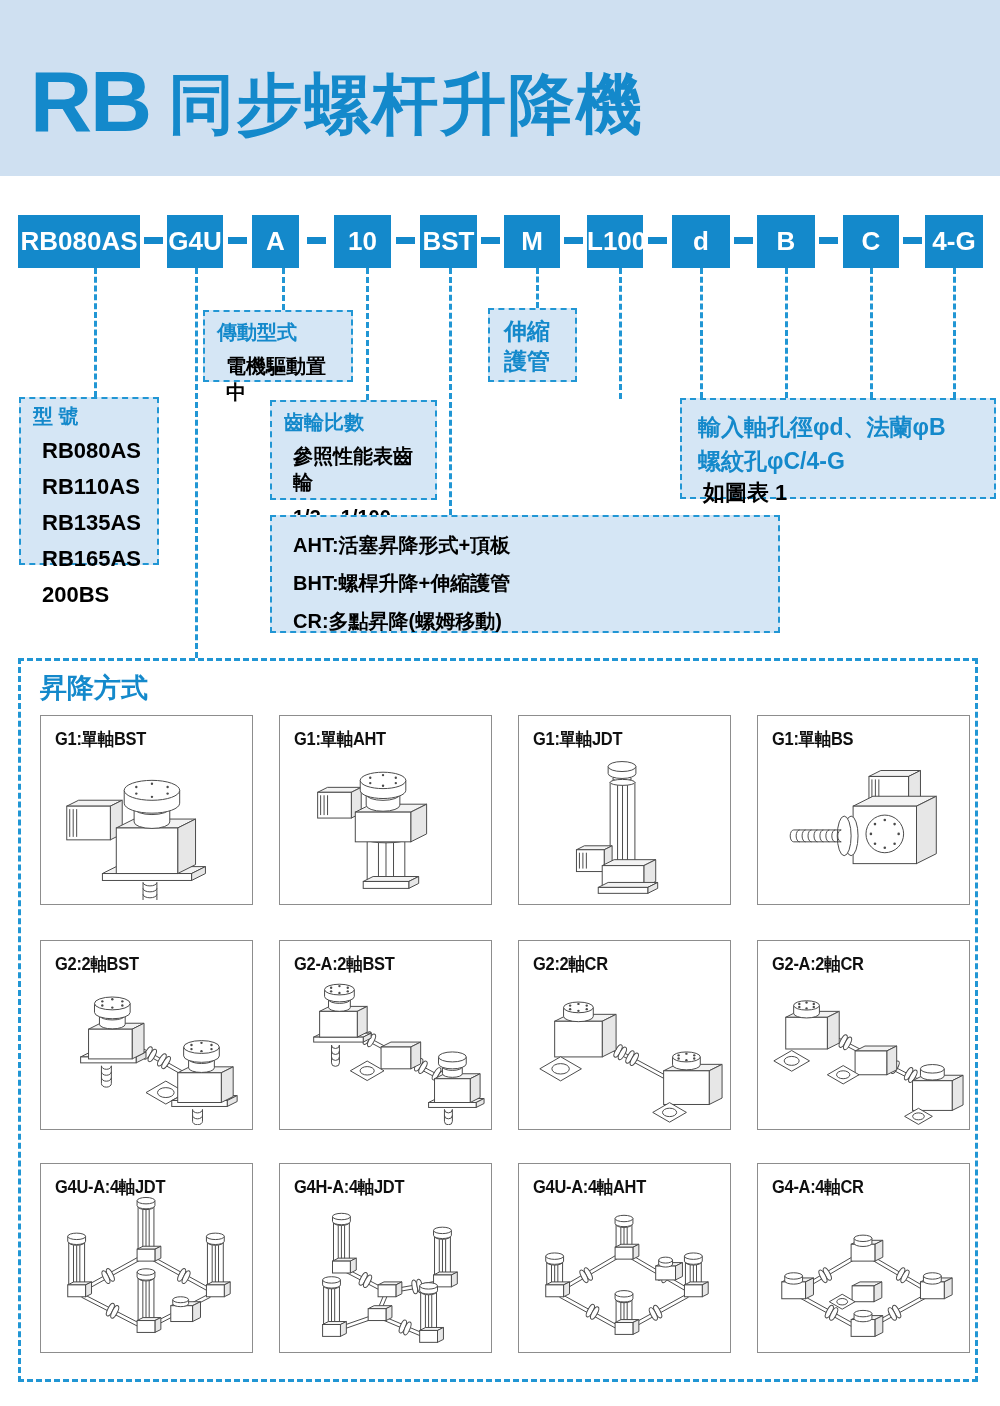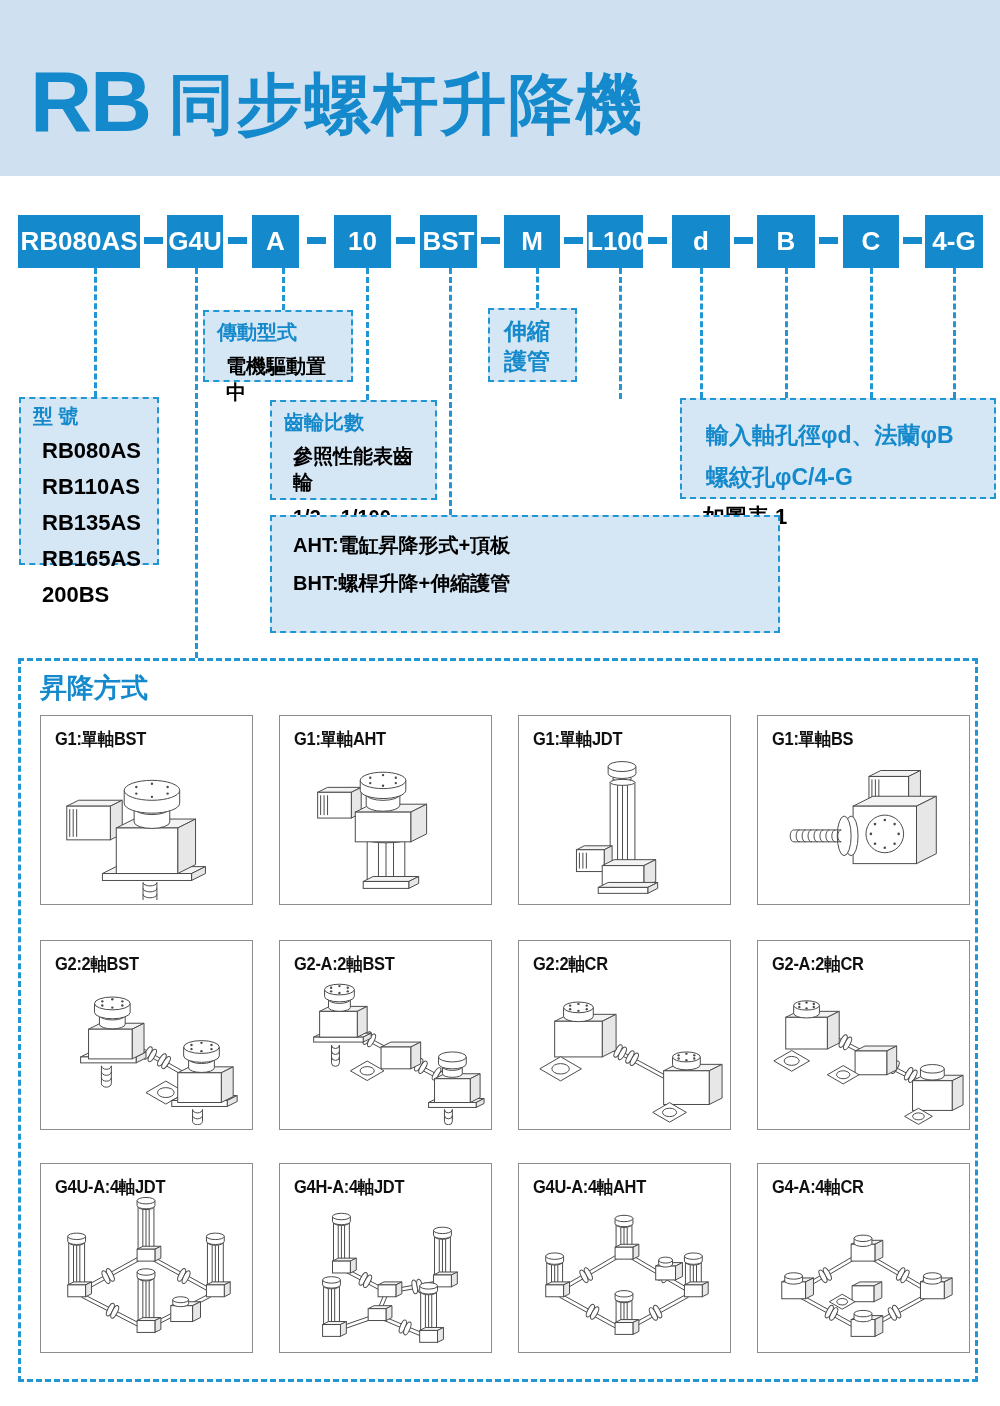--- a/index.html
+++ b/index.html
@@ -16,21 +16,21 @@
   .hdash{position:absolute;top:237px;width:19px;height:7px;background:var(--accent);}
   .vline{position:absolute;width:0;border-left:3px dashed var(--dash);}
   
   .callout{position:absolute;background:var(--fill);border:2px dashed var(--dash);
            box-sizing:border-box;padding:8px 12px;}
   .callout .t{color:var(--accent);font-size:20px;line-height:1.2;margin:0 0 3px 0;}
   .callout .b{color:#000000;font-size:20px;line-height:26px;margin:9px;}
   .tube .t{font-size:23px;line-height:30px;margin:0;}
   .model .b{font-size:22px;line-height:27px;}
   .len .b{font-size:19px;line-height:23px;}
-  .inp .t{font-size:23px;line-height:30px;margin:12px;}
+  .inp .t{font-size:23px;line-height:30px;margin:4px;}
   .inp .b{font-size:22px;margin-top:3px;}
   .lift{display:block;}
   .lift .cols{display:flex;}
   .lift .col{width:50%;}
   .lift .b{font-size:20px;line-height:29px;}
   
   .bigbox{position:absolute;left:18px;top:658px;width:960px;height:724px;
           border:3px dashed var(--dash);box-sizing:border-box;background:#fff;}
   .bigtitle{position:absolute;left:40px;top:670px;color:var(--accent);font-size:27px;}
   .cell{position:absolute;width:213px;height:190px;background:#fff;border:1px solid #8d8d8d;
@@ -112,22 +112,23 @@
 
   <div class="callout inp" style="left:680px;top:398px;width:316px;height:101px">
     <p class="t">輸入軸孔徑φd、法蘭φB</p>
     <p class="t">螺紋孔φC/4-G</p>
     <p class="b">如圖表 1</p>
   </div>
 
   <div class="callout lift" style="left:270px;top:515px;width:510px;height:118px;padding:5px 12px">
     <div class="cols">
       <div class="col">
-        <p class="b">AHT:電缸昇降形式+頂板</p>
+        <p class="b">AHT:活塞昇降形式+頂板</p>
         <p class="b">BHT:螺桿升降+伸縮護管</p>
+        <p class="b">CR:多點昇降(螺姆移動)</p>
       </div>
     </div>
   </div>
 
   <div class="bigbox"></div>
   <div class="bigtitle">昇降方式</div>
 
   <div class="cell" style="left:40px;top:715px">
       <span class="lbl">G1:單軸BST</span>
       <div class="art">

